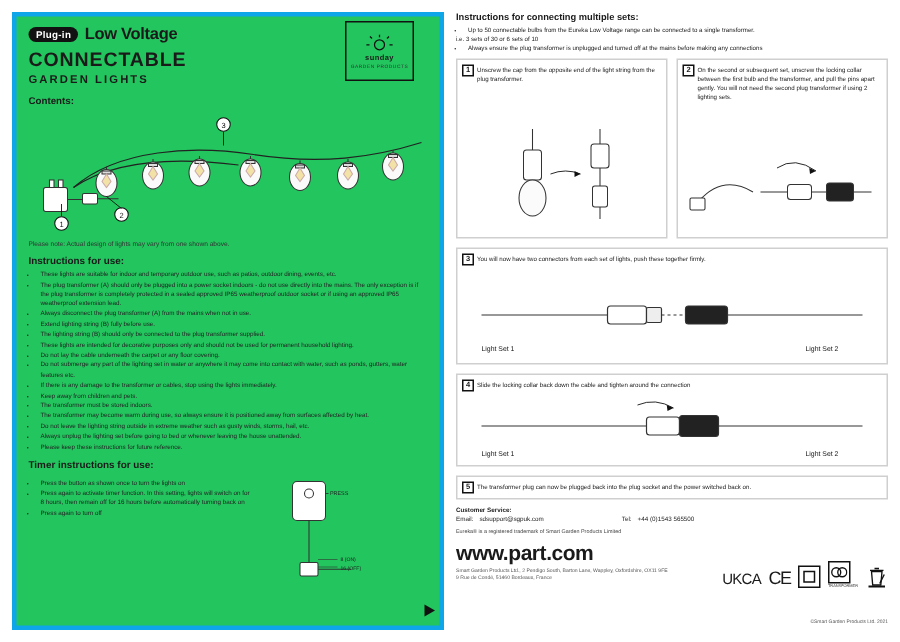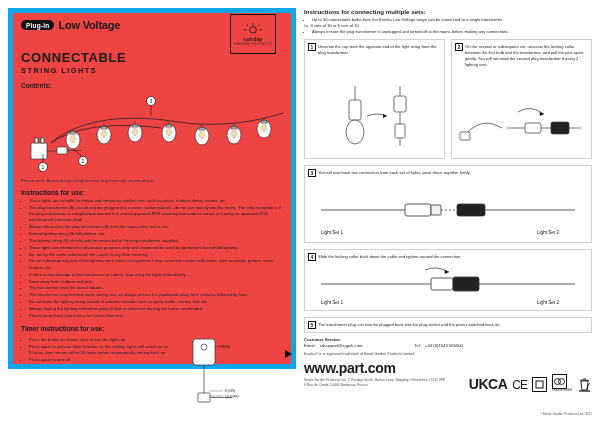--- a/index.html
+++ b/index.html
@@ -8,32 +8,32 @@
     width:600px; height:428px;
     background:#ffffff;
     font-family:"Liberation Sans", sans-serif;
     color:#1a1a1a;
     position:relative;
     overflow:hidden;
   }
   .page { position:absolute; inset:0; }
 
   
-  .left { position:absolute; left:8px; top:8px; width:288px; height:361px;
-          border:5px solid #0ea5e9; background:#ef4444; }
+  .left { position:absolute; left:8px; top:8px; width:288px; height:412px;
+          border:3px solid #0ea5e9; background:#22c55e; }
   .left-inner { padding:6px 8px; }
 
   .brandrow { display:flex; align-items:center; gap:4px; }
   .plugin-badge {
     background:#111; color:#fff; font-size:6.5px; font-weight:bold;
     border-radius:7px; padding:1.5px 5px; letter-spacing:.2px;
   }
   .lowvolt { font-size:11px; font-weight:bold; letter-spacing:-.2px; }
 
-  .title-big { font-size:13px; font-weight:bold; letter-spacing:.6px; margin-top:20px; line-height:1.05;}
+  .title-big { font-size:13px; font-weight:bold; letter-spacing:.6px; margin-top:4px; line-height:1.05;}
   .title-sub { font-size:7.5px; font-weight:bold; letter-spacing:1.4px; margin-top:1px; }
 
   .contents-label { font-size:6.5px; font-weight:bold; margin-top:7px; }
 
   .diagram { position:relative; height:86px; margin-top:2px; }
   .note-small { font-size:4.4px; color:#333; margin-top:1px; }
 
   .sec-h { font-size:6.6px; font-weight:bold; margin-top:6px; margin-bottom:2px; }
   ul.bullets { margin:0; padding-left:8px; }
   ul.bullets li { font-size:4.2px; line-height:1.5; margin-bottom:.6px; color:#222; }
@@ -65,21 +65,21 @@
 
   .row2 { display:flex; gap:6px; }
 
   .cust { font-size:4.2px; color:#222; line-height:1.5; margin-top:4px; }
   .cust-note { font-size:3.6px; color:#444; margin-top:3px; }
 
   .www { font-size:14px; font-weight:bold; letter-spacing:-.3px; margin-top:4px; }
   .addr { font-size:3.4px; color:#555; line-height:1.5; margin-top:2px; }
 
   .marks { position:absolute; right:0; bottom:28px; display:flex; align-items:flex-end; gap:5px; }
-  .mk-ukca { font-size:14px; font-weight:bold; letter-spacing:-.5px; }
+  .mk-ukca { font-size:10px; font-weight:normal; letter-spacing:-.5px; }
   .mk-ce { font-size:12px; font-weight:normal; letter-spacing:-1px; }
   .mk-box { width:15px;height:15px;border:1.1px solid #111; display:flex;align-items:center;justify-content:center; }
   .mk-cap { font-size:2.6px; text-align:center; color:#333; }
 
   .copyright { position:absolute; right:0; bottom:4px; font-size:3.3px; color:#555; }
 
   svg { display:block; }
 </style>
 </head>
 <body>
@@ -88,21 +88,21 @@
 
   <div class="left">
     <div class="left-inner">
 
       <div class="brandrow">
         <span class="plugin-badge">Plug-in</span>
         <span class="lowvolt">Low Voltage</span>
       </div>
 
       <div class="title-big">CONNECTABLE</div>
-      <div class="title-sub">STRING LIGHTS</div>
+      <div class="title-sub">GARDEN LIGHTS</div>
 
       <div class="contents-label">Contents:</div>
 
       <div class="diagram">
         <svg width="272" height="86" viewBox="0 0 272 86">
 
           <path d="M30 52 C60 26, 110 24, 150 30 C195 37, 230 32, 262 22" stroke="#222" stroke-width="0.8" fill="none"></path>
           <path d="M30 52 C58 33, 100 32, 140 37" stroke="#222" stroke-width="0.8" fill="none"></path>
 
           <g fill="none" stroke="#333" stroke-width="0.7">

